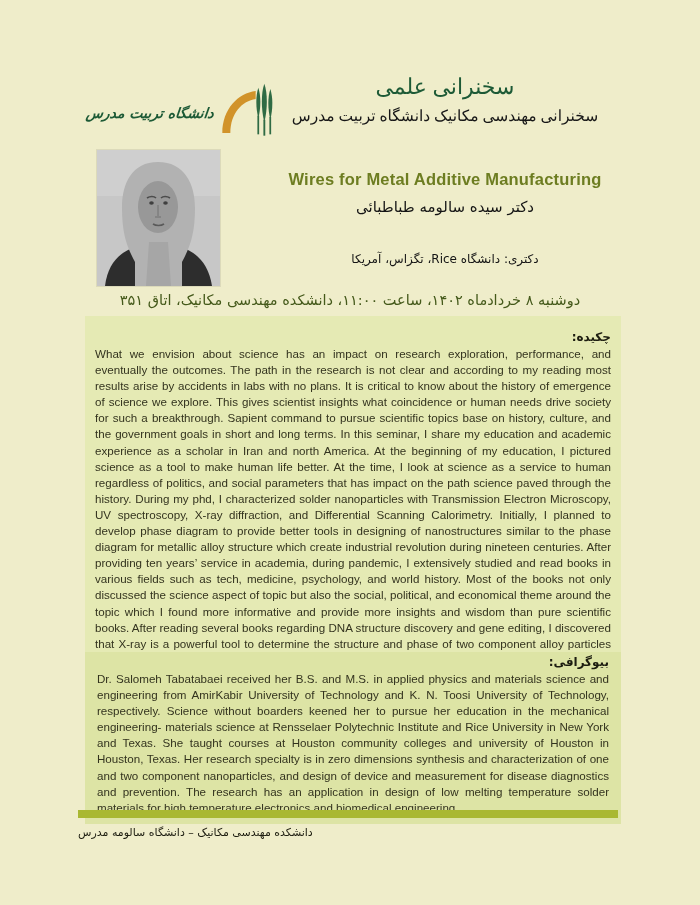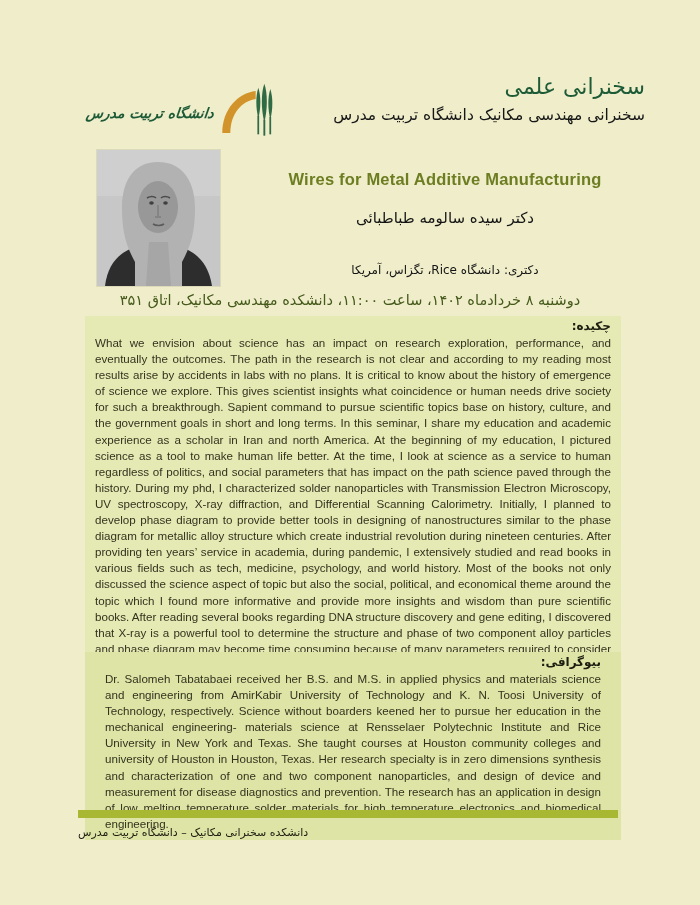--- a/index.html
+++ b/index.html
@@ -29,59 +29,59 @@
     position:absolute;left:86px;top:76px;width:170px;height:74px;
     display:flex;align-items:center;gap:4px;
   }
   .logo-text{
     color:var(--header-green);
     font-size:14px;font-weight:bold;font-style:italic;
     white-space:nowrap;transform:skewX(-6deg);
   }
   .logo-mark{flex:0 0 auto;}
   .header-text{
-    position:absolute;left:245px;top:74px;width:400px;
+    position:absolute;left:245px;top:74px;width:400px;text-align:center;font-family:Liberation Serif, serif;
   }
   .lecture-type{
     font-size:22px;color:var(--header-green);margin-bottom:7px;
   }
   .faculty-line{
     font-size:15.5px;color:#161616;
   }
   
   .speaker-photo{
     position:absolute;left:97px;top:150px;width:123px;height:136px;
     box-shadow:0 0 0 1px rgba(0,0,0,0.08);
   }
   .speaker-photo svg{display:block;width:100%;height:100%;}
   .talk-info{
     position:absolute;left:250px;top:170px;width:390px;text-align:center;
   }
   .talk-title{
     font-family:"Liberation Sans",sans-serif;
     font-size:16.5px;font-weight:bold;color:var(--title-green);
-    margin-bottom:20px;letter-spacing:0.2px;
+    margin-bottom:9px;letter-spacing:0.2px;
   }
   .speaker-name{font-size:15px;color:#141414;margin-bottom:10px;}
   .speaker-degree{font-size:12px;color:#141414;margin-bottom:8px;margin-top:36px;}
   .speaker-role{font-size:12px;color:#141414;}
   .date-line{
     position:absolute;left:40px;right:40px;top:292px;text-align:center;
     font-size:14.5px;font-weight:normal;color:var(--date-green);
   }
   
   .abstract-box{
     position:absolute;left:85px;top:316px;width:536px;
     background:var(--abstract-bg);
-    padding:3px 10px 8px;
+    padding:14px 10px 8px;
   }
   .bio-box{
     position:absolute;left:85px;top:652px;width:536px;
     background:var(--bio-bg);
-    padding:3px 20px 8px;
+    padding:3px 12px 8px;
   }
   .section-label{
     font-size:12px;font-weight:bold;color:#1d1d10;
     text-align:right;margin-bottom:2px;
   }
   .section-text{
     font-family:"Liberation Sans",sans-serif;
     direction:ltr;
     font-size:11.6px;line-height:16.1px;
     text-align:justify;
@@ -151,15 +151,15 @@
     <div class="section-label" dir="rtl">چکیده:</div>
     <p class="section-text">What we envision about science has an impact on research exploration, performance, and eventually the outcomes. The path in the research is not clear and according to my reading most results arise by accidents in labs with no plans. It is critical to know about the history of emergence of science we explore. This gives scientist insights what coincidence or human needs drive society for such a breakthrough. Sapient command to pursue scientific topics base on history, culture, and the government goals in short and long terms. In this seminar, I share my education and academic experience as a scholar in Iran and north America. At the beginning of my education, I pictured science as a tool to make human life better. At the time, I look at science as a service to human regardless of politics, and social parameters that has impact on the path science paved through the history. During my phd, I characterized solder nanoparticles with Transmission Electron Microscopy, UV spectroscopy, X-ray diffraction, and Differential Scanning Calorimetry. Initially, I planned to develop phase diagram to provide better tools in designing of nanostructures similar to the phase diagram for metallic alloy structure which create industrial revolution during nineteen centuries. After providing ten years’ service in academia, during pandemic, I extensively studied and read books in various fields such as tech, medicine, psychology, and world history. Most of the books not only discussed the science aspect of topic but also the social, political, and economical theme around the topic which I found more informative and provide more insights and wisdom than pure scientific books. After reading several books regarding DNA structure discovery and gene editing, I discovered that X-ray is a powerful tool to determine the structure and phase of two component alloy particles and phase diagram may become time consuming because of many parameters required to consider developing phase diagram for two component particles such as surface area, functional group, and shape.</p>
   </section>
 
   <section class="bio-box">
     <div class="section-label" dir="rtl">بیوگرافی:</div>
     <p class="section-text">Dr. Salomeh Tabatabaei received her B.S. and M.S. in applied physics and materials science and engineering from AmirKabir University of Technology and K. N. Toosi University of Technology, respectively. Science without boarders keened her to pursue her education in the mechanical engineering- materials science at Rensselaer Polytechnic Institute and Rice University in New York and Texas. She taught courses at Houston community colleges and university of Houston in Houston, Texas. Her research specialty is in zero dimensions synthesis and characterization of one and two component nanoparticles, and design of device and measurement for disease diagnostics and prevention. The research has an application in design of low melting temperature solder materials for high temperature electronics and biomedical engineering.</p>
   </section>
 
   <div class="footer-bar"></div>
-  <div class="footer-text" dir="rtl">دانشکده سخنرانی مکانیک – دانشگاه تربیت مدرس</div>
+  <div class="footer-text" dir="rtl">دانشکده مهندسی مکانیک – دانشگاه سالومه مدرس</div>
 
 </div>
 
 </body></html>

